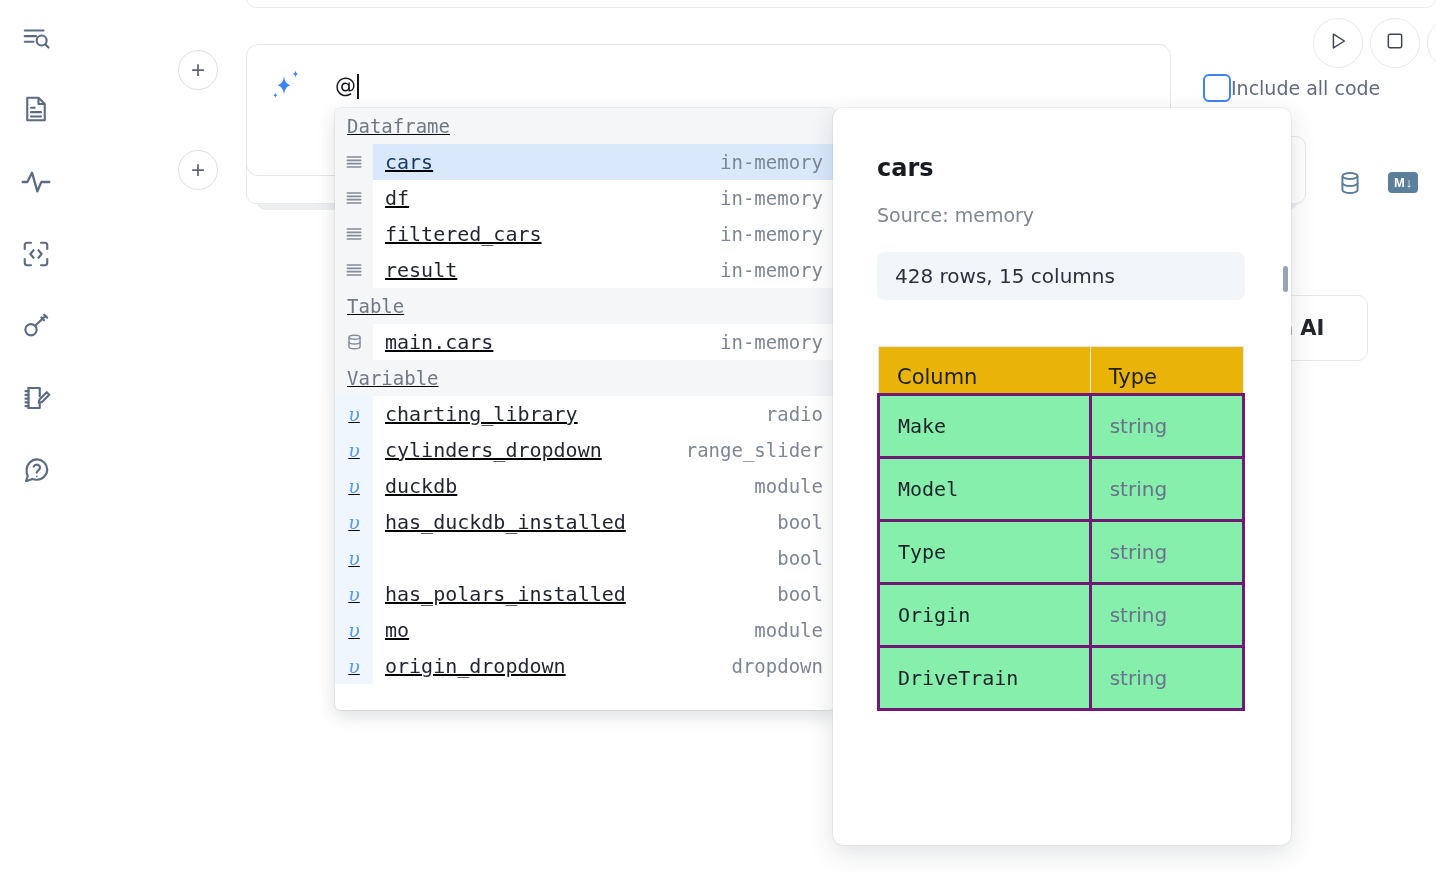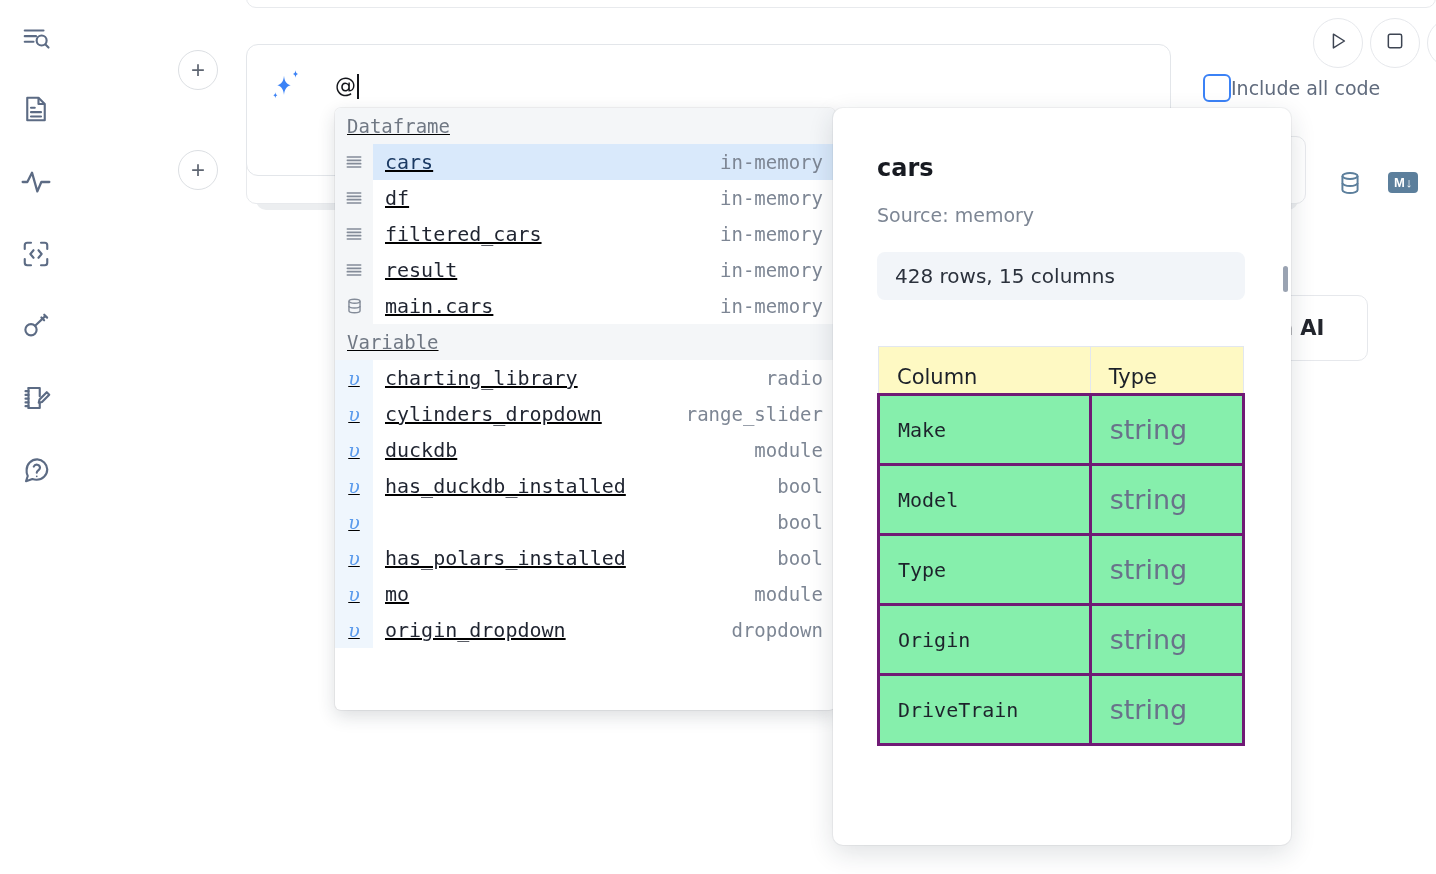--- a/index.html
+++ b/index.html
@@ -176,32 +176,32 @@
     position: absolute; left: 44px; top: 144px; width: 368px; height: 48px;
     background: #f2f5f9; border-radius: 8px;
     display: flex; align-items: center; padding-left: 18px;
     font-family: "DejaVu Sans", sans-serif; font-size: 20px; color: #2b313c;
   }
   .pv-table {
     position: absolute; left: 44px; top: 238px; width: 368px;
     border-collapse: collapse;
   }
   .pv-table th {
-    background: #fef9c3; border: 1px solid #e2e7ef;
+    background: #eab308; border: 1px solid #e2e7ef;
     font-family: "DejaVu Sans", sans-serif; font-size: 21px; font-weight: normal;
     color: #1c2129; text-align: left; padding: 18px 0 4px 18px;
   }
   .pv-table td {
     border: 3px solid #701a75; padding: 18px 0 18px 18px; background: #86efac;
   }
   .pv-col {
     font-family: "DejaVu Sans Mono", monospace; font-size: 20px; color: #1d222b;
   }
   .pv-typ {
-    font-family: "DejaVu Sans", sans-serif; font-size: 27px; color: #69728a;
+    font-family: "DejaVu Sans", sans-serif; font-size: 20px; color: #69728a;
   }
   .pv-scroll {
     position: absolute; right: 3px; top: 158px; width: 5px; height: 26px;
     background: #9aa3b2; border-radius: 3px;
   }
 </style>
 </head>
 <body>
 
 <div id="root">
@@ -367,20 +367,21 @@
         <div class="dd-row">
           <span class="dd-icon">
             <svg width="20" height="20" viewBox="0 0 24 24" stroke="currentColor" stroke-width="2" stroke-linecap="round">
               <path d="M4 6h16M4 10h16M4 14h16M4 18h16"></path>
             </svg>
           </span>
           <span class="dd-name">result</span>
           <span class="dd-type">in-memory</span>
         </div>
       </div>
+      <div class="dd-group">Table</div>
       <div class="dd-rows dd-rows-df">
         <div class="dd-row">
           <span class="dd-icon">
             <svg width="19" height="20" viewBox="0 0 24 24" fill="none" stroke="currentColor" stroke-width="1.8">
               <ellipse cx="12" cy="6" rx="7" ry="2.6"></ellipse>
               <path d="M5 6v12c0 1.4 3.1 2.6 7 2.6s7-1.2 7-2.6V6"></path>
               <path d="M5 12c0 1.4 3.1 2.6 7 2.6s7-1.2 7-2.6"></path>
             </svg>
           </span>
           <span class="dd-name">main.cars</span>

